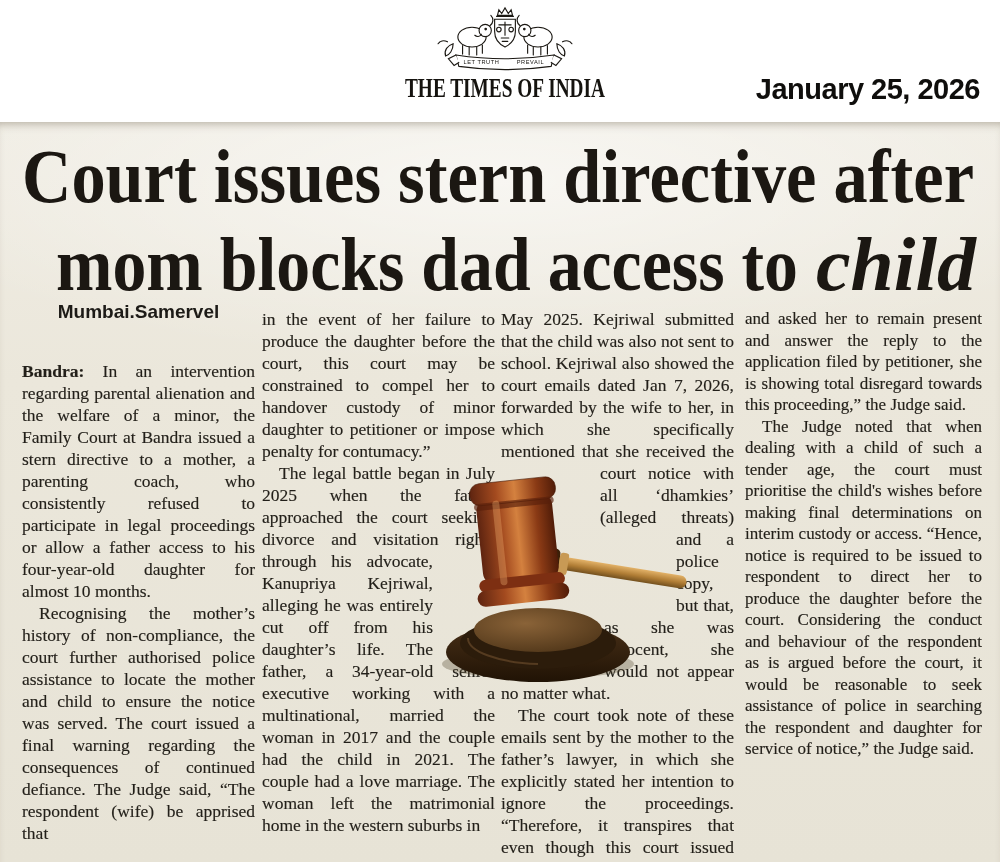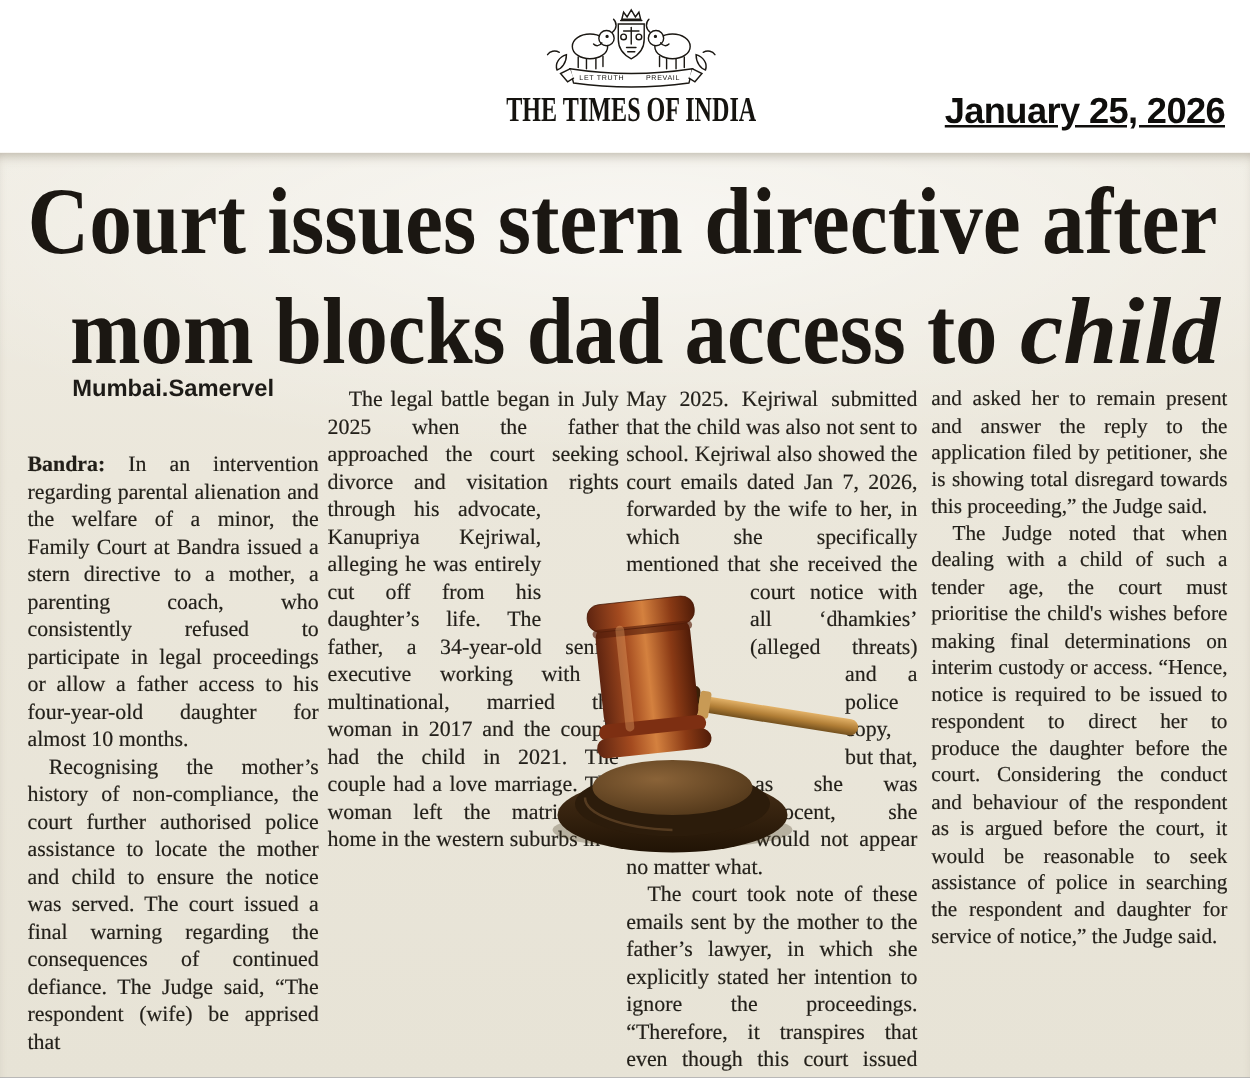--- a/index.html
+++ b/index.html
@@ -5,21 +5,21 @@
   html,body{margin:0;padding:0;background:#777;}
   .page{position:relative;width:1000px;height:862px;background:#ffffff;overflow:hidden;
         font-family:"Liberation Serif",serif;}
   
   .masthead{position:absolute;top:0;left:0;right:0;height:122px;background:#fff;}
   .crest{position:absolute;top:6px;left:420px;}
   .brand-svg{position:absolute;top:70px;left:395px;}
   .brand-text{font-family:"Liberation Serif",serif;font-weight:bold;font-size:28px;fill:#15130f;}
   .motto-text{font-family:"Liberation Sans",sans-serif;font-size:6px;fill:#15130f;letter-spacing:.6px;}
   .date{position:absolute;top:73px;right:20px;font-family:"Liberation Sans",sans-serif;
-        font-weight:bold;font-size:29px;letter-spacing:-.5px;color:#0f0e0c;text-decoration:underline;}
+        font-weight:bold;font-size:29px;letter-spacing:-.5px;color:#0f0e0c;}
   
   .clipping{position:absolute;top:122px;left:0;right:0;bottom:0;
     background:
       radial-gradient(ellipse 900px 260px at 50% 8%, rgba(255,255,255,.55), rgba(255,255,255,0) 70%),
       linear-gradient(180deg,#f0ede4 0%,#ebe7db 35%,#e7e3d6 100%);
     box-shadow:inset 0 7px 9px -5px rgba(110,100,80,.45);}
   .headline-svg{position:absolute;top:16px;left:20px;}
   .hl{font-family:"Liberation Serif",serif;font-weight:bold;font-size:76px;fill:#1b1712;}
   .hl-it{font-style:italic;}
   
@@ -130,20 +130,21 @@
     <div class="byline">
       <div class="byline-name">Mumbai.Samervel</div>
     </div>
 
     <div class="col col1">
       <p class="para"><b class="dateline">Bandra:</b><span> In an intervention regarding parental alienation and the welfare of a minor, the Family Court at Bandra issued a stern directive to a mother, a parenting coach, who consistently refused to participate in legal proceedings or allow a father access to his four-year-old daughter for almost 10 months.</span></p>
       <p class="para indent"><span>Recognising the mother’s history of non-compliance, the court further authorised police assistance to locate the mother and child to ensure the notice was served. The court issued a final warning regarding the consequences of continued defiance. The Judge said, “The respondent (wife) be apprised that</span></p>
     </div>
 
     <div class="col col2">
+      <p class="para"><span>in the event of her failure to produce the daughter before the court, this court may be constrained to compel her to handover custody of minor daughter to petitioner or impose penalty for contumacy.”</span></p>
       <p class="para indent"><span>The legal battle began in July 2025 when the father approached the court seeking divorce and visitation rights through his </span><span class="cut-r"></span><span>advocate, Kanupriya Kejriwal, alleging he was entirely cut off from his daughter’s life. The father, a 34-year-old senior executive working with a multinational, married the woman in 2017 and the couple had the child in 2021. The couple had a love marriage. The woman left the matrimonial home in the western suburbs in</span></p>
     </div>
 
     <div class="col col3">
       <p class="para"><span>May 2025. Kejriwal submitted that the child was also not sent to school. Kejriwal also showed the court emails dated Jan 7, 2026, forwarded by the wife to her, in which she specifically mentioned that she received the </span><span class="cut-l cut-a"></span><span class="cut-l cut-b"></span><span class="cut-l cut-c"></span><span>court notice with all ‘dhamkies’ (alleged threats) and a police copy, but that, as she was innocent, she would not appear no matter what.</span></p>
       <p class="para indent"><span>The court took note of these emails sent by the mother to the father’s lawyer, in which she explicitly stated her intention to ignore the proceedings. “Therefore, it transpires that even though this court issued notice to respondent</span></p>
     </div>
 
     <div class="col col4">
       <p class="para"><span>and asked her to remain present and answer the reply to the application filed by petitioner, she is showing total disregard towards this proceeding,” the Judge said.</span></p>

